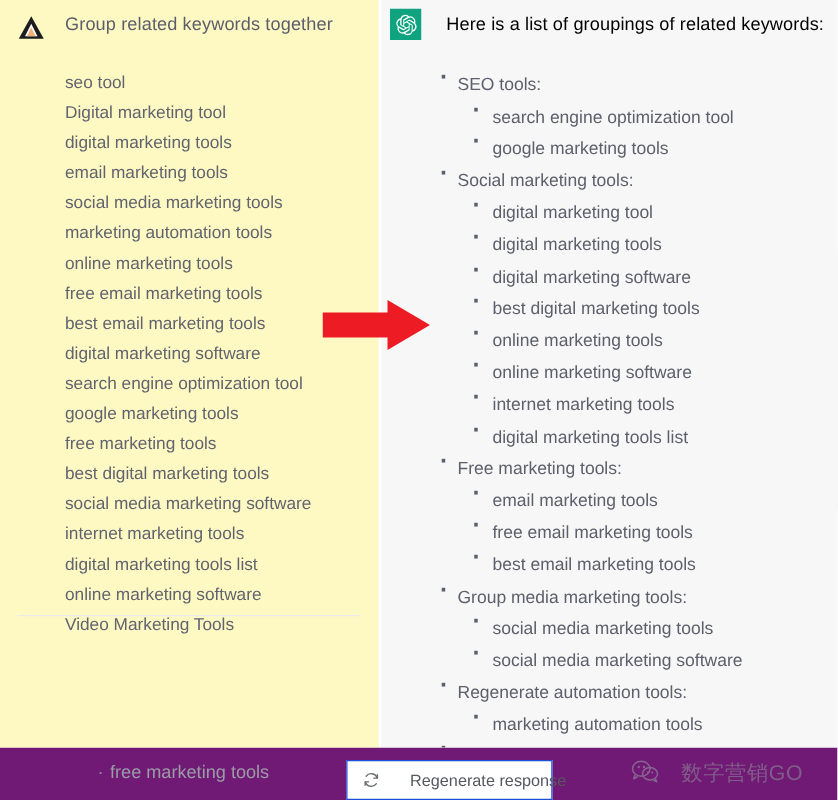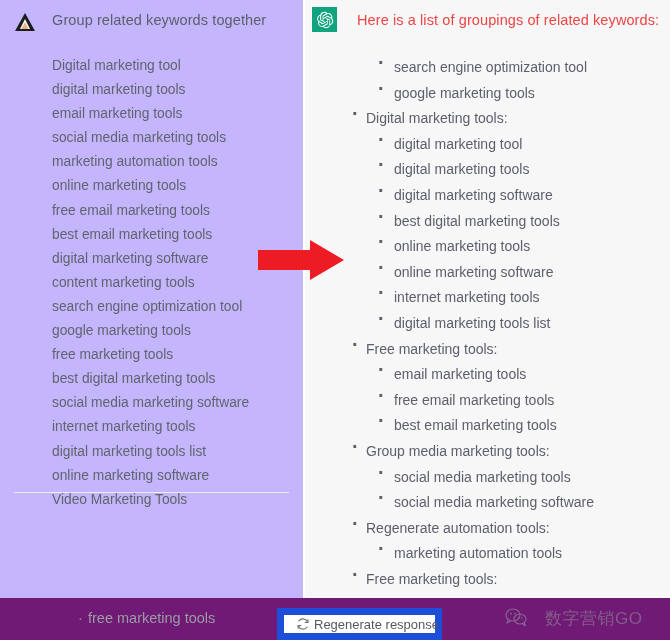--- a/index.html
+++ b/index.html
@@ -20,21 +20,21 @@
     position:absolute; left:78px; top:12px;
     font-size:14.5px; color:#9a9ca6;
   }
   .bg-strip .ghost-bullet .bdot {
     display:inline-block; width:10px; color:#8e9099;
   }
 
   
   .left-panel {
     position:absolute; left:0; top:0; width:303px; height:598px;
-    background:#c4b5fd;
+    background:#fef9c3;
   }
   .avatar {
     position:absolute; left:14px; top:12px; width:22px; height:20px;
   }
   .prompt-title {
     position:absolute; left:52px; top:12px;
     font-size:14.5px; color:#5c5f6b; letter-spacing:.1px;
     white-space:nowrap;
   }
   .kw-list {
@@ -62,21 +62,21 @@
     background:#f7f7f8;
     overflow:hidden;
   }
   .gpt-logo {
     position:absolute; left:7px; top:7px; width:25px; height:25px;
     background:#10a37f;
     display:flex; align-items:center; justify-content:center;
   }
   .assist-title {
     position:absolute; left:52px; top:12px;
-    font-size:14.5px; color:#ef4444; letter-spacing:.1px;
+    font-size:14.5px; color:#000000; letter-spacing:.1px;
     white-space:nowrap;
   }
   .groups {
     position:absolute; left:45px; top:55px; width:320px;
     list-style:none;
   }
   .grp-head {
     position:relative;
     font-size:14px; line-height:25.6px; color:#5d606b;
     padding-left:16px; white-space:nowrap;
@@ -98,22 +98,22 @@
     font-size:20px; color:#5d606b; font-weight:700;
   }
 
   
   .arrow { position:absolute; left:258px; top:238px; width:86px; height:44px; }
 
   
   .regen-btn {
     position:absolute; left:277px; top:608px;
     width:165px; height:32px;
-    background:#ffffff; border:7px solid #1d4ed8;
-    display:flex; align-items:center; gap:4px;
+    background:#ffffff; border:1px solid #1d4ed8;
+    display:flex; align-items:center; gap:24px;
     padding-left:12px;
     font-size:13px; color:#55585f;
     white-space:nowrap;
   }
   .regen-icon { width:14px; height:14px; flex:0 0 14px; }
 
   
   .watermark {
     position:absolute; left:505px; top:607px;
     display:flex; align-items:flex-start; gap:18px;
@@ -139,30 +139,30 @@
       <svg viewBox="0 0 22 20" width="22" height="20">
         <polygon points="11,1 21,19 1,19" fill="#1d1d1f"></polygon>
         <polygon points="11,7 16,17 6,17" fill="#ffffff"></polygon>
         <polygon points="11,10 14.5,17 7.5,17" fill="#f0b27a"></polygon>
       </svg>
     </div>
 
     <div class="prompt-title">Group related keywords together</div>
 
     <ul class="kw-list">
+      <li>seo tool</li>
       <li>Digital marketing tool</li>
       <li>digital marketing tools</li>
       <li>email marketing tools</li>
       <li>social media marketing tools</li>
       <li>marketing automation tools</li>
       <li>online marketing tools</li>
       <li>free email marketing tools</li>
       <li>best email marketing tools</li>
       <li>digital marketing software</li>
-      <li>content marketing tools</li>
       <li>search engine optimization tool</li>
       <li>google marketing tools</li>
       <li>free marketing tools</li>
       <li>best digital marketing tools</li>
       <li>social media marketing software</li>
       <li>internet marketing tools</li>
       <li>digital marketing tools list</li>
       <li>online marketing software</li>
       <li>Video Marketing Tools</li>
     </ul>
@@ -178,28 +178,29 @@
       <svg viewBox="0 0 24 24" width="18" height="18">
         <path fill="#ffffff" d="M21.55 10.0a5.42 5.42 0 0 0-.47-4.45 5.5 5.5 0 0 0-5.9-2.63A5.45 5.45 0 0 0 11.1 1.1a5.5 5.5 0 0 0-5.24 3.8 5.43 5.43 0 0 0-3.63 2.63 5.5 5.5 0 0 0 .67 6.45 5.42 5.42 0 0 0 .47 4.45 5.5 5.5 0 0 0 5.9 2.63 5.44 5.44 0 0 0 4.08 1.82 5.5 5.5 0 0 0 5.24-3.8 5.43 5.43 0 0 0 3.63-2.64 5.5 5.5 0 0 0-.67-6.44zm-8.2 11.45a4.08 4.08 0 0 1-2.62-.95l.13-.07 4.35-2.51a.71.71 0 0 0 .36-.62v-6.13l1.84 1.06a.07.07 0 0 1 .4.05v5.08a4.1 4.1 0 0 1-4.1 4.09zM4.56 17.7a4.07 4.07 0 0 1-.49-2.74l.13.08 4.35 2.51a.71.71 0 0 0 .71 0l5.31-3.06v2.12a.07.07 0 0 1-.3.06l-4.4 2.54a4.1 4.1 0 0 1-5.6-1.5zM3.41 8.2a4.08 4.08 0 0 1 2.14-1.8v5.17a.7.7 0 0 0 .35.61l5.29 3.05-1.84 1.07a.07.07 0 0 1-.07 0L4.89 13.8a4.1 4.1 0 0 1-1.5-5.6zm15.1 3.51L13.2 8.63l1.84-1.06a.07.07 0 0 1 .07 0l4.4 2.54a4.09 4.09 0 0 1-.63 7.38v-5.17a.71.71 0 0 0-.36-.61zm1.83-2.76l-.13-.08-4.34-2.53a.71.71 0 0 0-.72 0L9.85 9.4V7.28a.06.06 0 0 1 .03-.06l4.4-2.54a4.09 4.09 0 0 1 6.07 4.24zM8.85 12.73L7 11.67a.07.07 0 0 1-.04-.05V6.54a4.09 4.09 0 0 1 6.7-3.14l-.12.07-4.35 2.51a.71.71 0 0 0-.36.62zm1-2.16L12.23 9.2l2.39 1.38v2.76l-2.39 1.37-2.38-1.37z"></path>
       </svg>
     </div>
 
     <div class="assist-title">Here is a list of groupings of related keywords:</div>
 
     <ul class="groups">
 
       <li>
+        <div class="grp-head">SEO tools:</div>
         <ul class="sub-list">
           <li class="sub-item">search engine optimization tool</li>
           <li class="sub-item">google marketing tools</li>
         </ul>
       </li>
 
       <li>
-        <div class="grp-head">Digital marketing tools:</div>
+        <div class="grp-head">Social marketing tools:</div>
         <ul class="sub-list">
           <li class="sub-item">digital marketing tool</li>
           <li class="sub-item">digital marketing tools</li>
           <li class="sub-item">digital marketing software</li>
           <li class="sub-item">best digital marketing tools</li>
           <li class="sub-item">online marketing tools</li>
           <li class="sub-item">online marketing software</li>
           <li class="sub-item">internet marketing tools</li>
           <li class="sub-item">digital marketing tools list</li>
         </ul>

